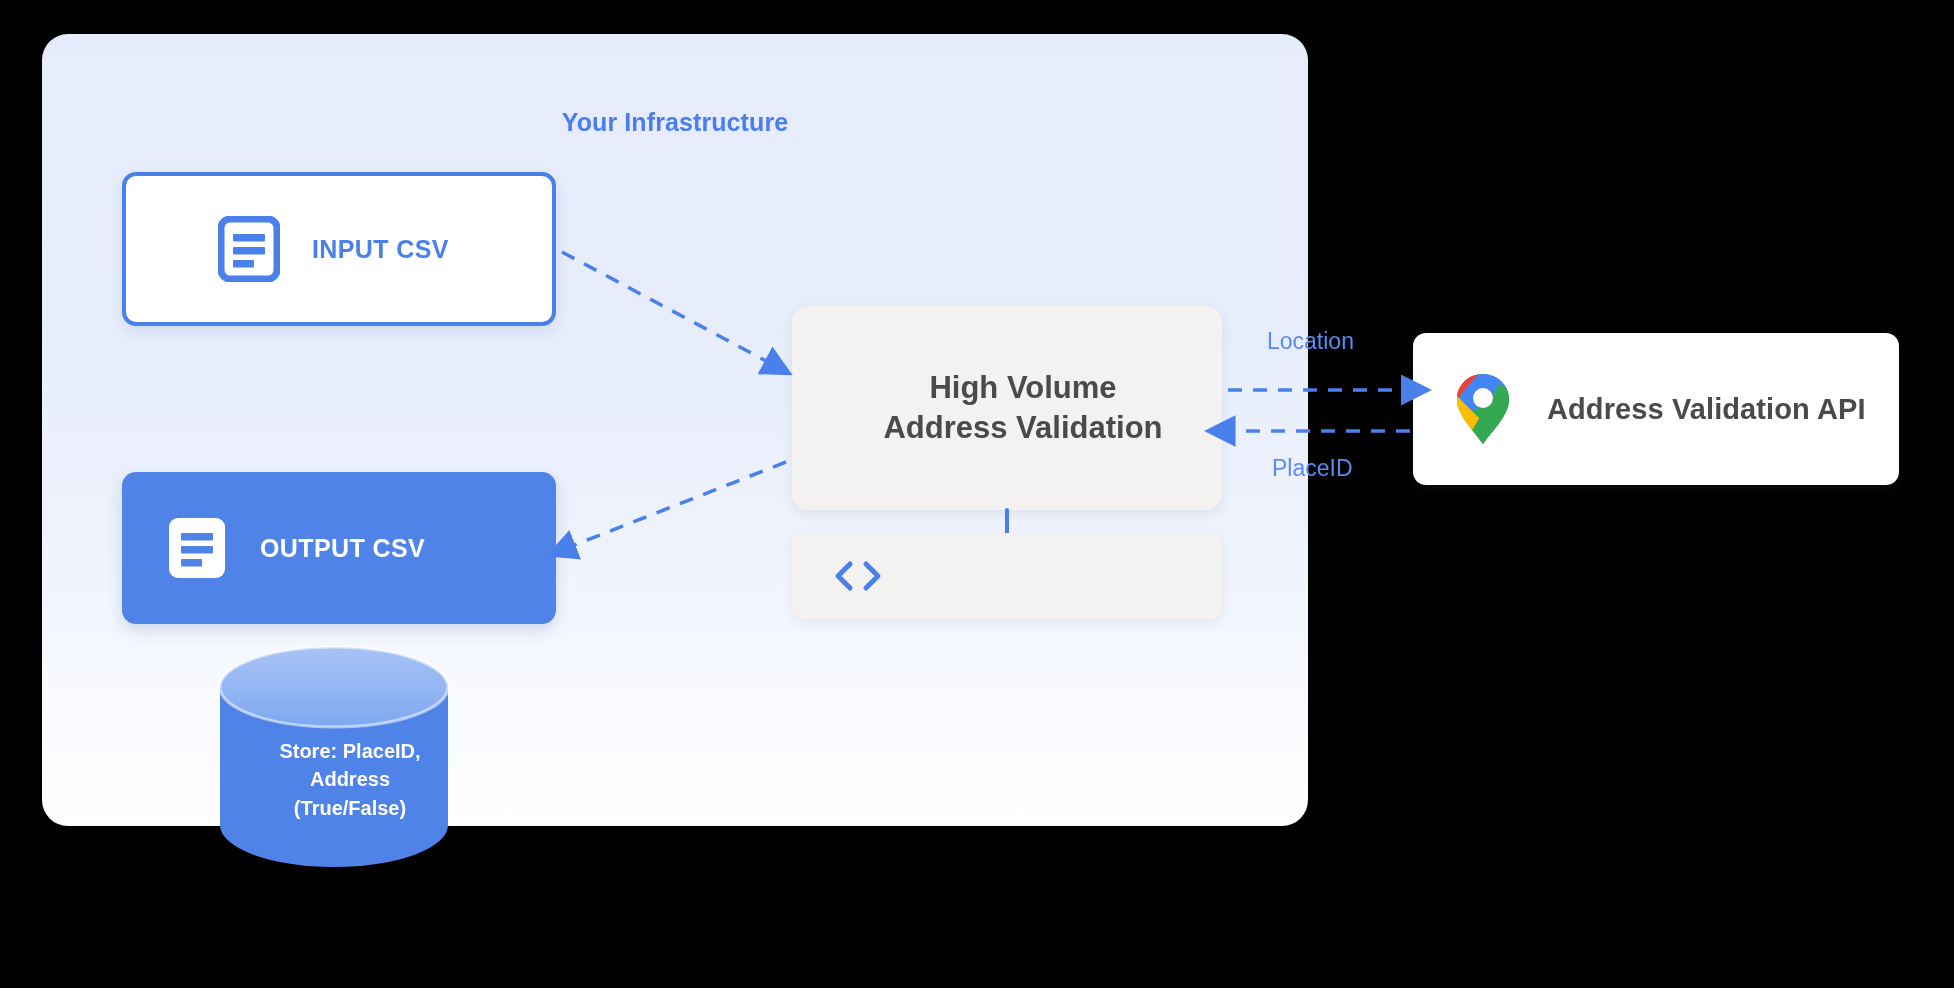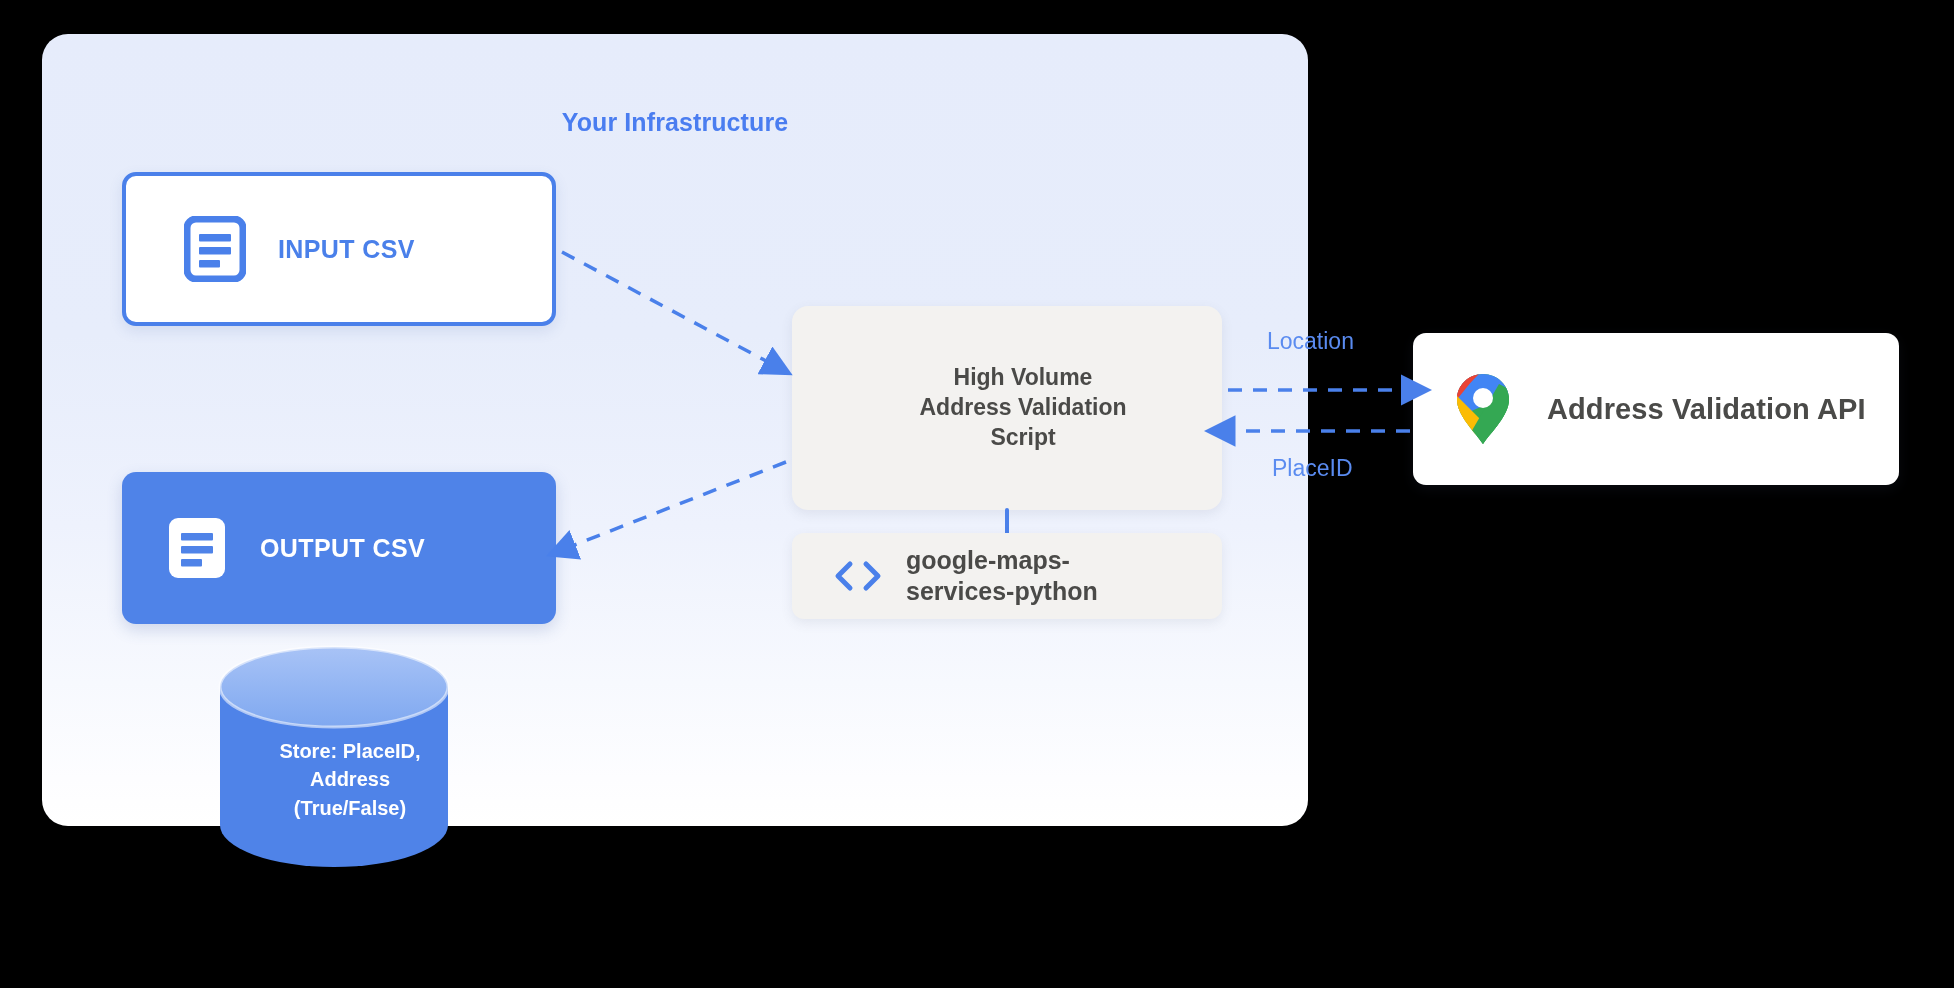--- a/index.html
+++ b/index.html
@@ -59,21 +59,21 @@
 
   
   .input-csv {
     left: 122px;
     top: 172px;
     width: 434px;
     height: 154px;
     background: #ffffff;
     border: 4px solid #4a80ea;
     box-shadow: 0 5px 14px rgba(60,90,160,.13);
-    padding-left: 58px;
+    padding-left: 92px;
     text-align: center;
   }
   
   .output-csv {
     left: 122px;
     top: 472px;
     width: 434px;
     height: 152px;
     background: #4f83e8;
     box-shadow: 0 6px 16px rgba(60,90,160,.20);
@@ -99,21 +99,21 @@
     height: 204px;
     border-radius: 16px;
     background: #f3f2f0;
     box-shadow: 0 4px 12px rgba(80,90,110,.10);
     display: flex;
     align-items: center;
     justify-content: center;
     text-align: center;
   }
   .script-title {
-    font-size: 23px;
+    font-size: 31px;
     font-weight: 700;
     color: #4a4a48;
     line-height: 1.30;
     margin-left: 32px;
   }
 
   .script-connector {
     position: absolute;
     left: 1005px;
     top: 508px;
@@ -239,35 +239,30 @@
       <rect x="15" y="31" width="32" height="7.5" rx="1" fill="#4f83e8"></rect>
       <rect x="15" y="44" width="21" height="7.5" rx="1" fill="#4f83e8"></rect>
     </svg>
     <div class="card-label">OUTPUT CSV</div>
   </div>
 
   <div class="script-box">
     <div class="script-title">
       <div>High Volume</div>
       <div>Address Validation</div>
-      <div>Script</div>
     </div>
   </div>
 
   <div class="script-connector"></div>
 
   <div class="lib-box">
     <svg class="code-icon" viewBox="0 0 52 34">
       <polyline points="18,5 6,17 18,29" fill="none" stroke="#4a80ea" stroke-width="5" stroke-linecap="round" stroke-linejoin="round"></polyline>
       <polyline points="34,5 46,17 34,29" fill="none" stroke="#4a80ea" stroke-width="5" stroke-linecap="round" stroke-linejoin="round"></polyline>
     </svg>
-    <div class="lib-label">
-      <div>google-maps-</div>
-      <div>services-python</div>
-    </div>
   </div>
 
   <div class="api-box">
     <svg class="gmaps-icon" viewBox="0 0 56 74">
       <defs>
         <clipPath id="pinClip">
           <path d="M28 2 C13.6 2 2 13.3 2 27.3 C2 44 20 60 28 72 C36 60 54 44 54 27.3 C54 13.3 42.4 2 28 2 Z"></path>
         </clipPath>
       </defs>
       <g clip-path="url(#pinClip)">

